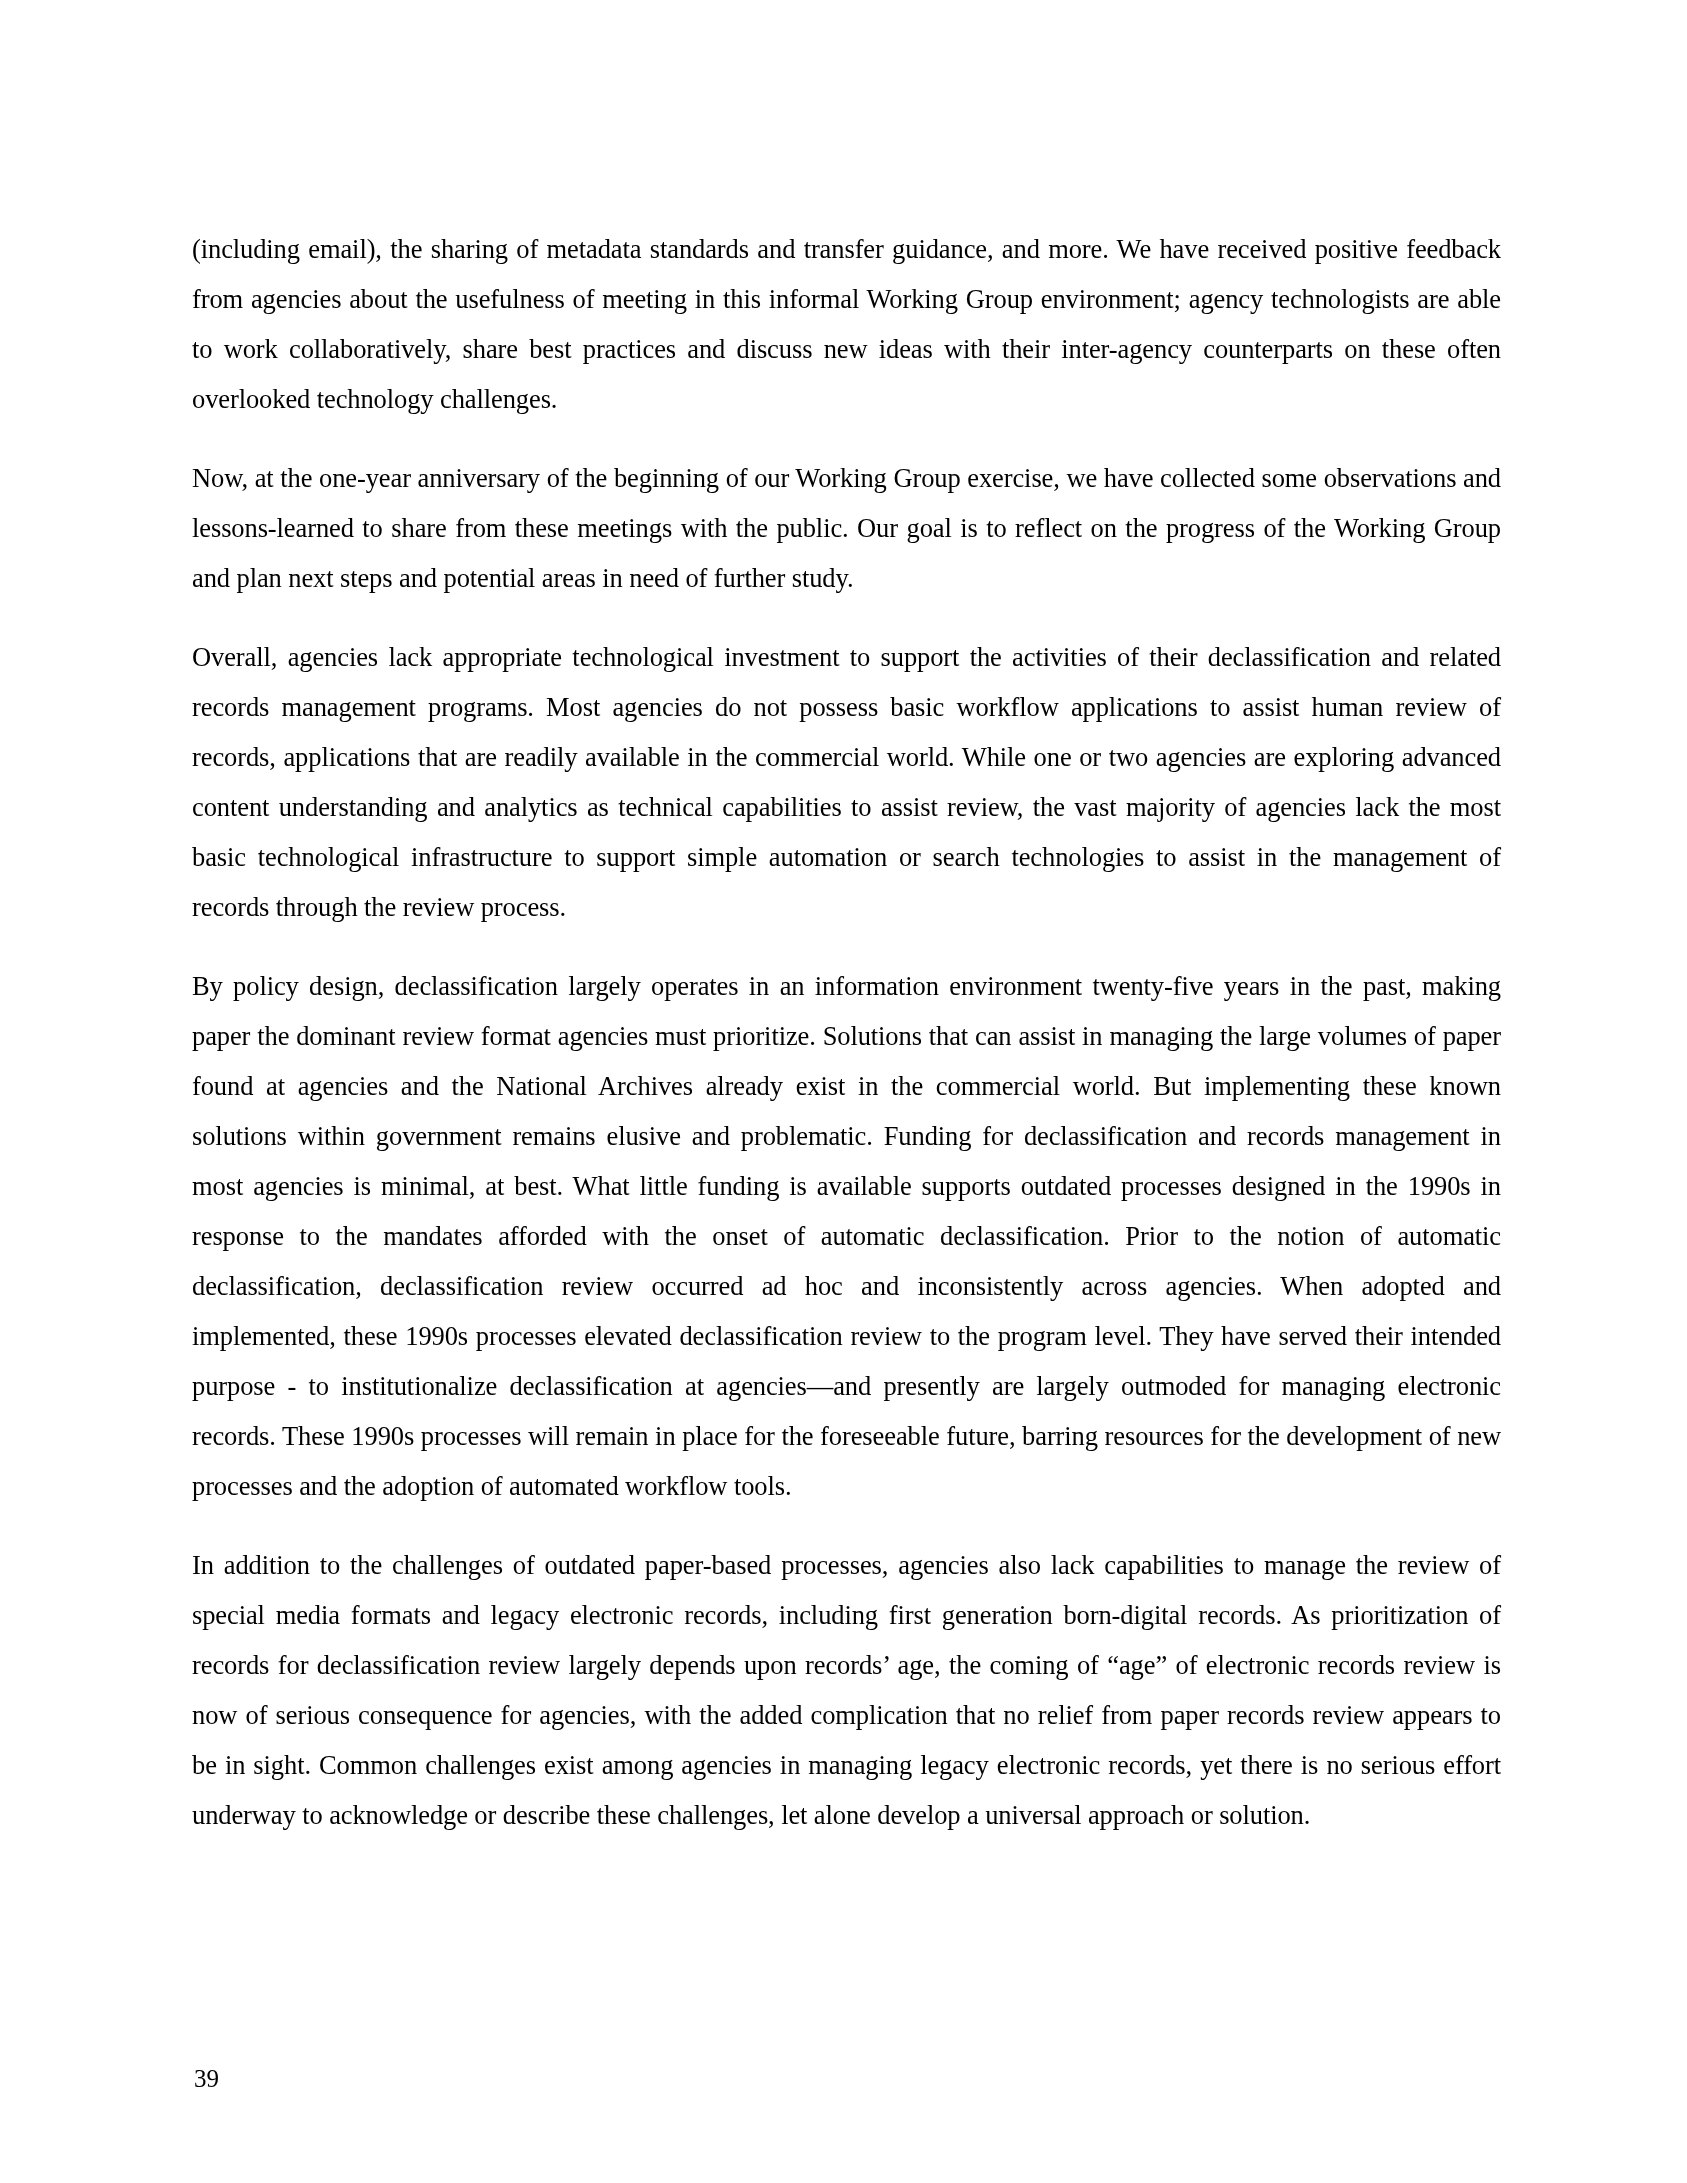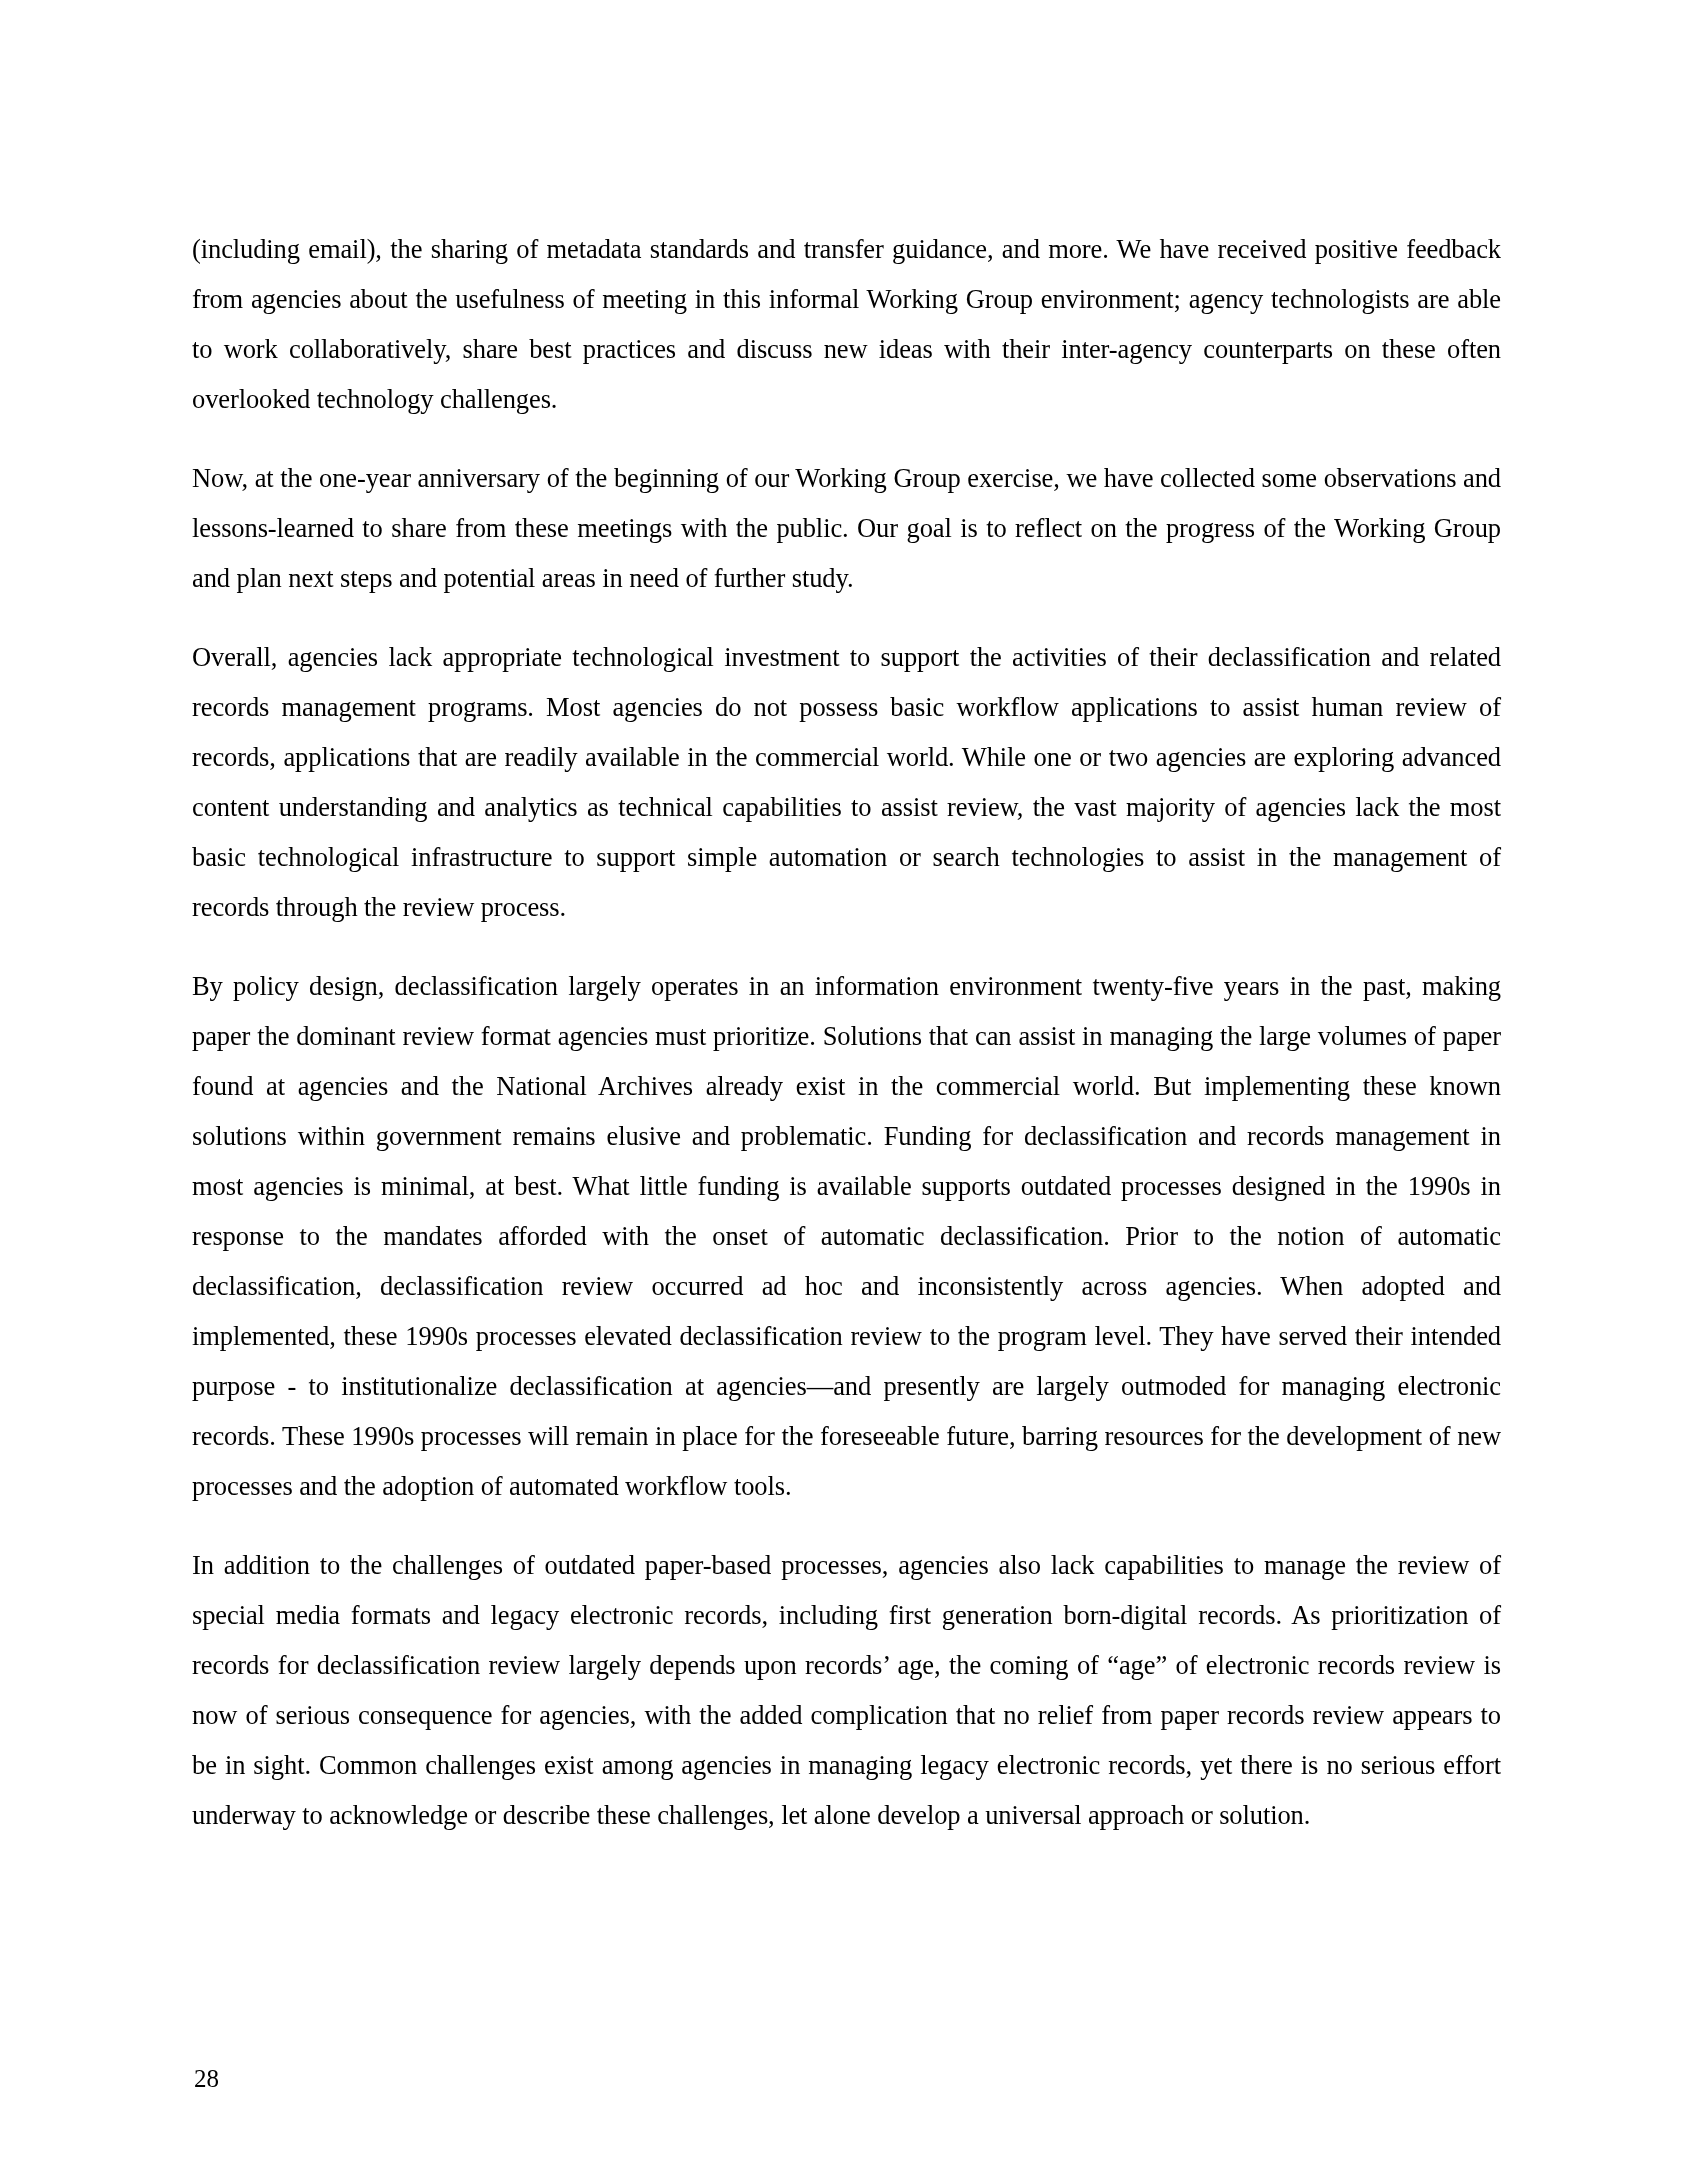--- a/index.html
+++ b/index.html
@@ -57,15 +57,15 @@
     <p class="body-para">Now, at the one-year anniversary of the beginning of our Working Group exercise, we have collected some observations and lessons-learned to share from these meetings with the public. Our goal is to reflect on the progress of the Working Group and plan next steps and potential areas in need of further study.</p>
 
 
     <p class="body-para">Overall, agencies lack appropriate technological investment to support the activities of their declassification and related records management programs. Most agencies do not possess basic workflow applications to assist human review of records, applications that are readily available in the commercial world. While one or two agencies are exploring advanced content understanding and analytics as technical capabilities to assist review, the vast majority of agencies lack the most basic technological infrastructure to support simple automation or search technologies to assist in the management of records through the review process.</p>
 
     <p class="body-para">By policy design, declassification largely operates in an information environment twenty-five years in the past, making paper the dominant review format agencies must prioritize. Solutions that can assist in managing the large volumes of paper found at agencies and the National Archives already exist in the commercial world. But implementing these known solutions within government remains elusive and problematic. Funding for declassification and records management in most agencies is minimal, at best. What little funding is available supports outdated processes designed in the 1990s in response to the mandates afforded with the onset of automatic declassification. Prior to the notion of automatic declassification, declassification review occurred ad hoc and inconsistently across agencies. When adopted and implemented, these 1990s processes elevated declassification review to the program level. They have served their intended purpose - to institutionalize declassification at agencies—and presently are largely outmoded for managing electronic records. These 1990s processes will remain in place for the foreseeable future, barring resources for the development of new processes and the adoption of automated workflow tools.</p>
 
     <p class="body-para">In addition to the challenges of outdated paper-based processes, agencies also lack capabilities to manage the review of special media formats and legacy electronic records, including first generation born-digital records. As prioritization of records for declassification review largely depends upon records’ age, the coming of “age” of electronic records review is now of serious consequence for agencies, with the added complication that no relief from paper records review appears to be in sight. Common challenges exist among agencies in managing legacy electronic records, yet there is no serious effort underway to acknowledge or describe these challenges, let alone develop a universal approach or solution.</p>
   </div>
 
-  <div class="page-number">28</div>
+  <div class="page-number">39</div>
 </div>
 
 
 </body></html>

